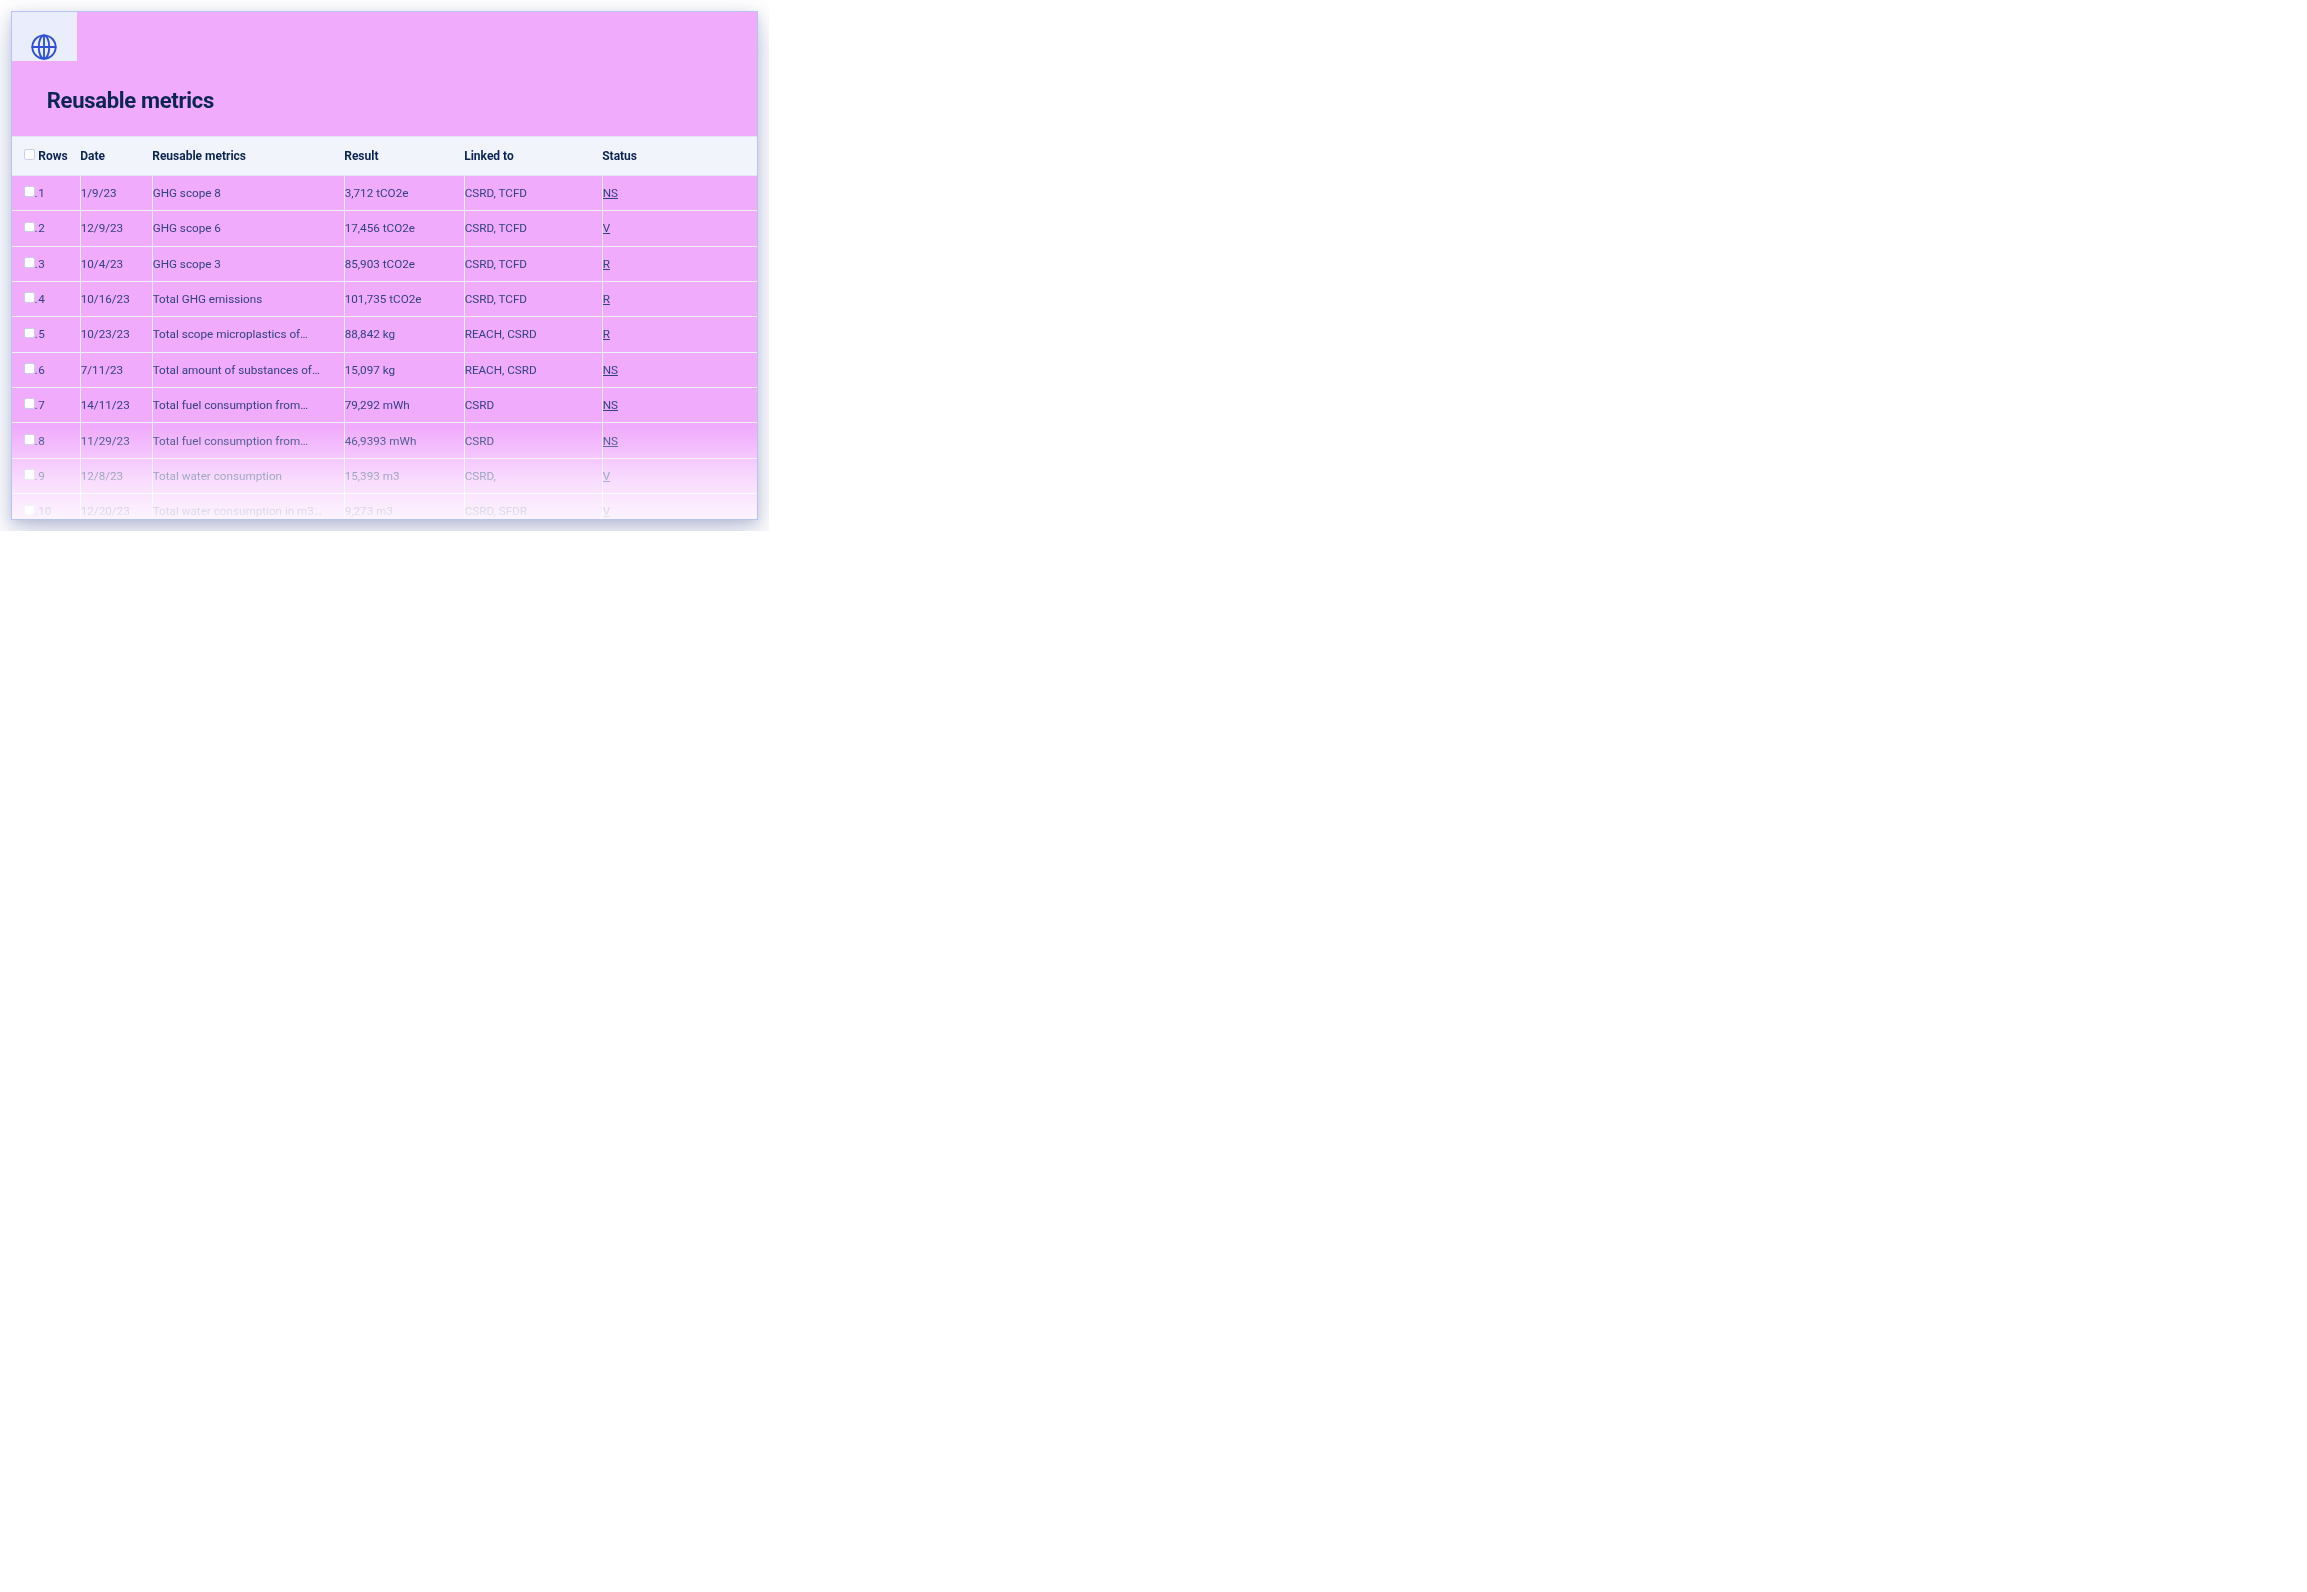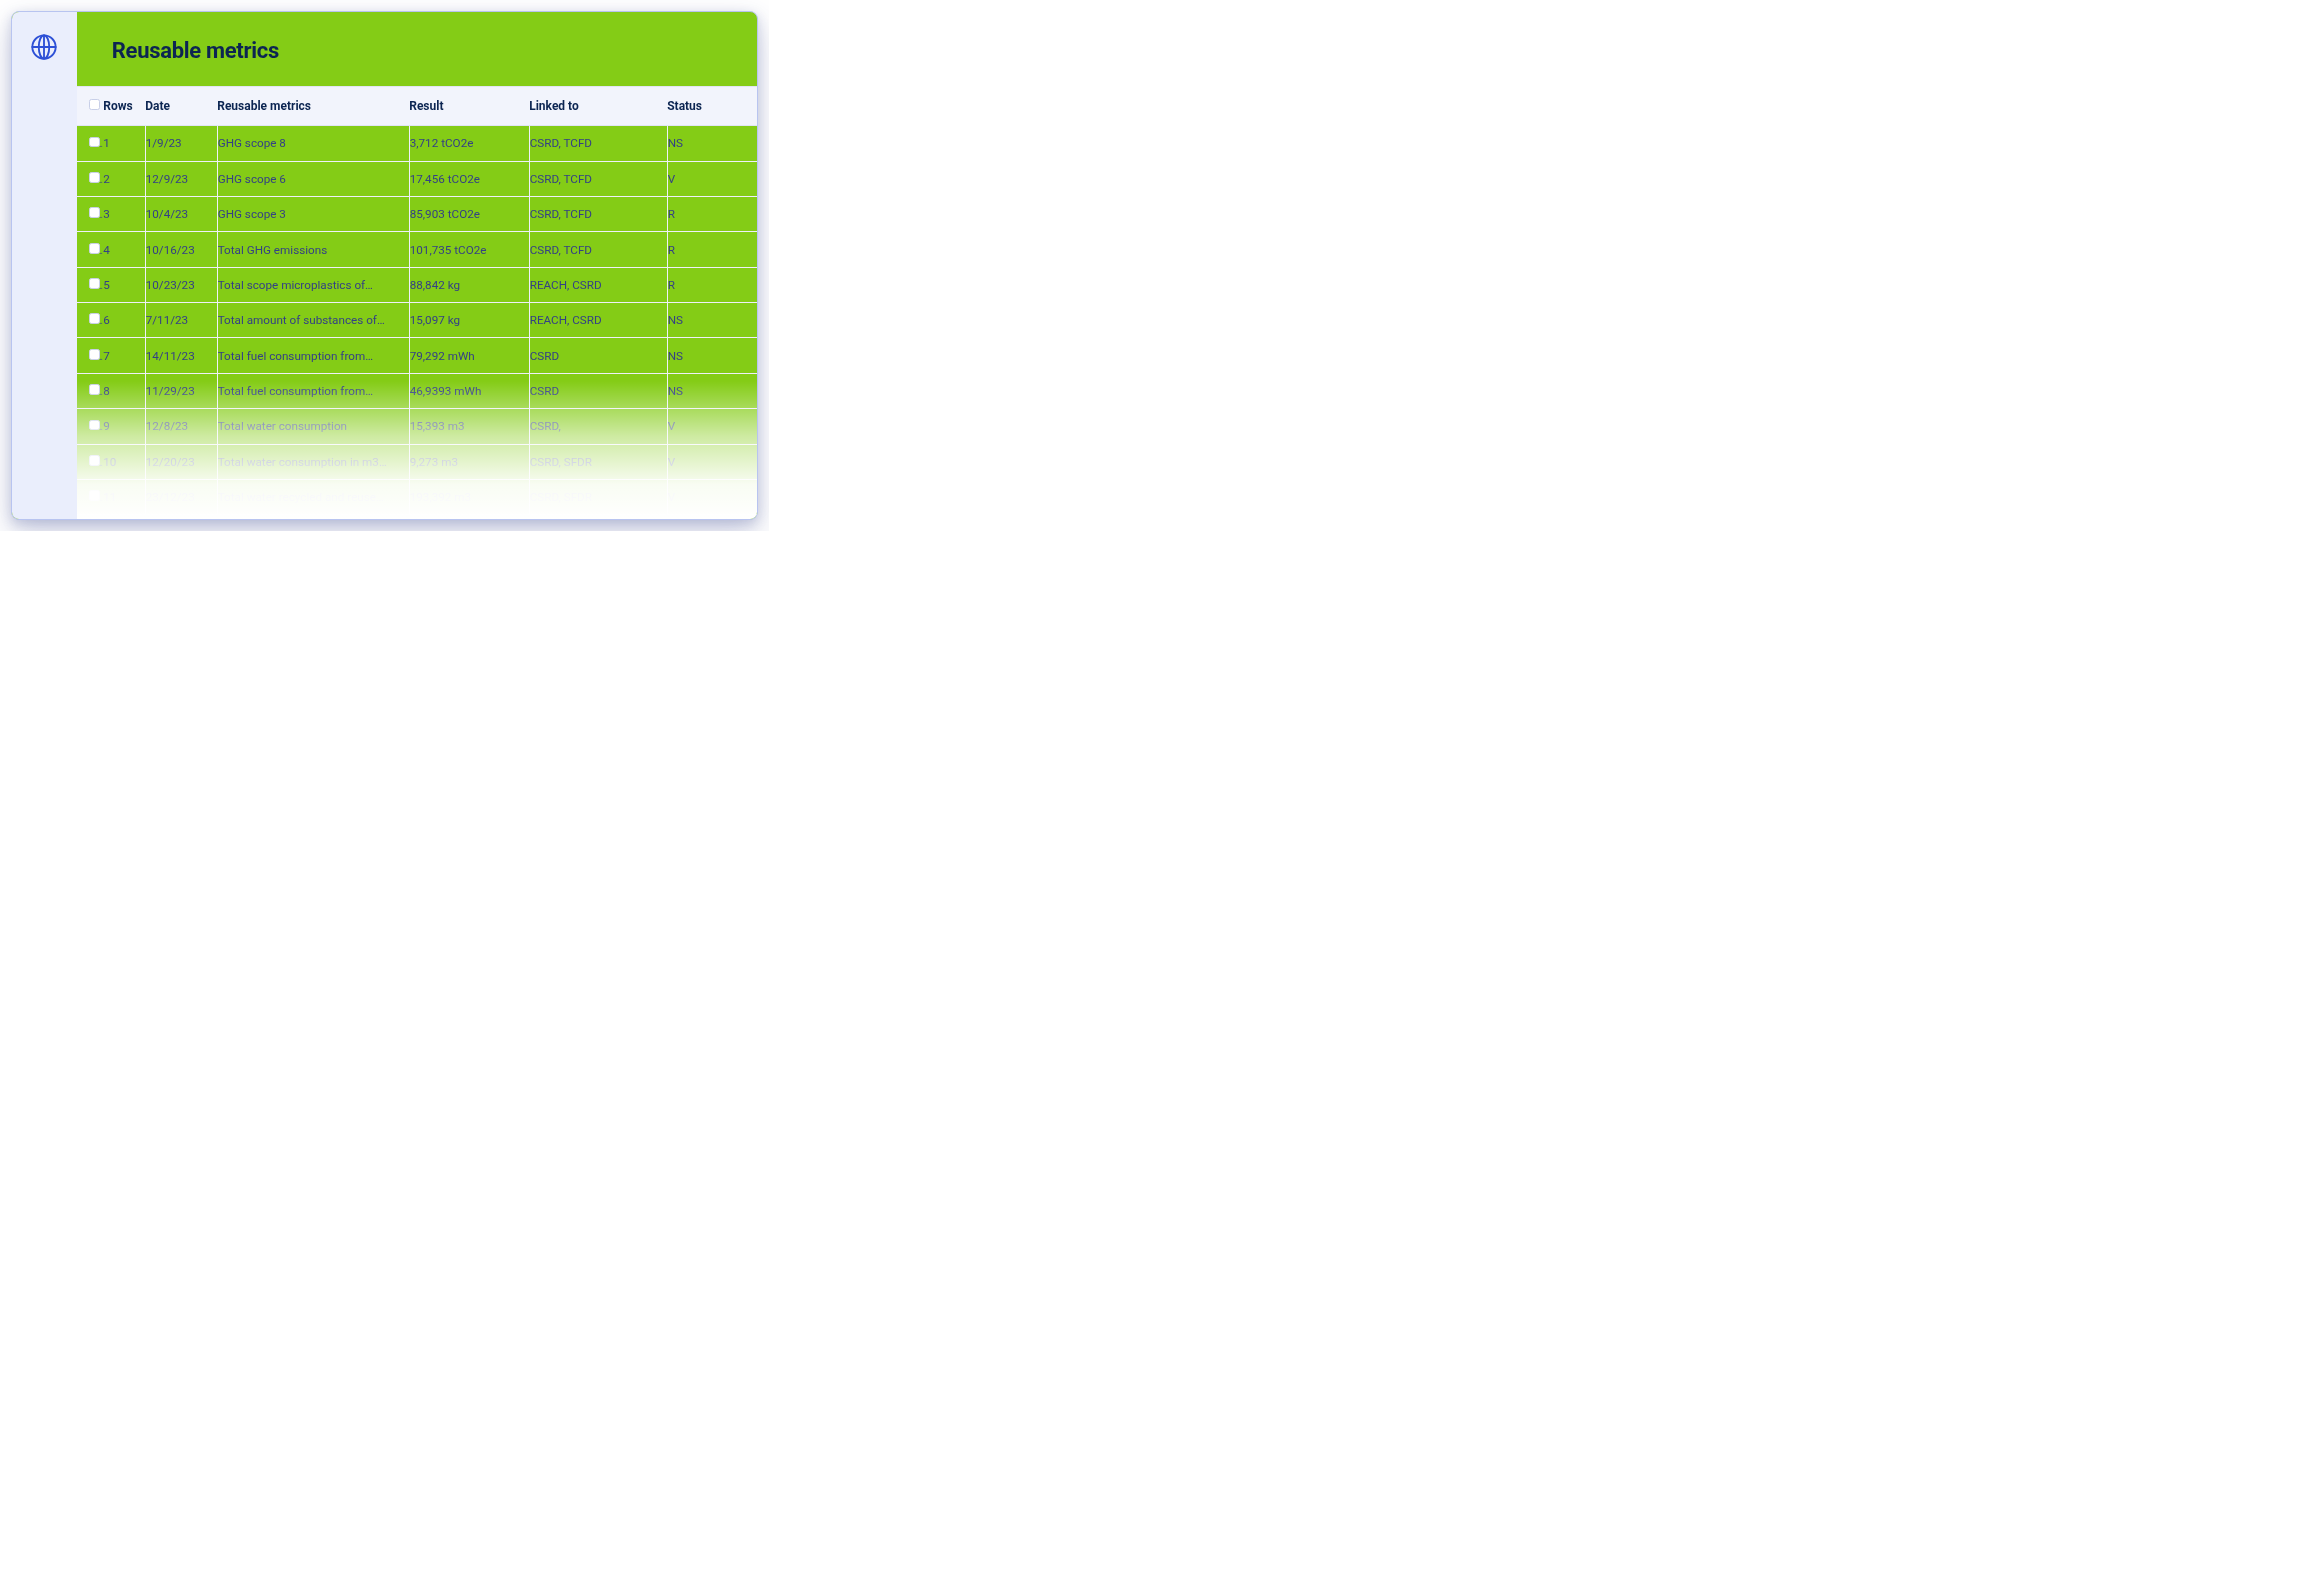--- a/index.html
+++ b/index.html
@@ -6,27 +6,28 @@
   body {
     font-family: -apple-system, BlinkMacSystemFont, "Segoe UI", Roboto, Helvetica, Arial, sans-serif;
     background: #ffffff;
     width: 769px;
     height: 531px;
     padding: 10.8px;
   }
   .app-frame {
     width: 100%;
     height: 100%;
-    background: #84cc16;
+    background: #f0abfc;
     border: 0.9px solid #b8c4f0;
-    border-radius: 8px;
+    border-radius: 0;
     box-shadow: 0 12px 30px rgba(52,64,140,0.25), 0 3.6px 10.8px rgba(52,64,140,0.18);
     overflow: hidden;
     display: flex;
     position: relative;
+    flex-direction: column;
   }
   .sidebar {
     width: 65px;
     flex-shrink: 0;
     background: #eaeefc;
     display: flex;
     flex-direction: column;
     align-items: center;
     padding-top: 21.6px;
   }
@@ -85,21 +86,21 @@
     color: #344185;
     padding: 10.2px 6px 10.2px 0;
     border-bottom: 0.6px solid #eef0f9;
     border-right: 0.6px solid #eef0f9;
     white-space: nowrap;
     overflow: hidden;
     text-overflow: ellipsis;
   }
   tbody td:first-child { padding-left: 12px; border-right: none; }
   tbody td:nth-child(2){ border-right: 0.6px solid #eef0f9; }
-  tbody td:last-child  { border-right: none; }
+  tbody td:last-child  { border-right: none; text-decoration: underline; }
   .chk {
     width: 10.8px;
     height: 10.8px;
     border: 0.9px solid #c8cfe8;
     border-radius: 2.4px;
     background: #fff;
     display: inline-block;
   }
   tbody td.rownum { color: #344185; }
   

